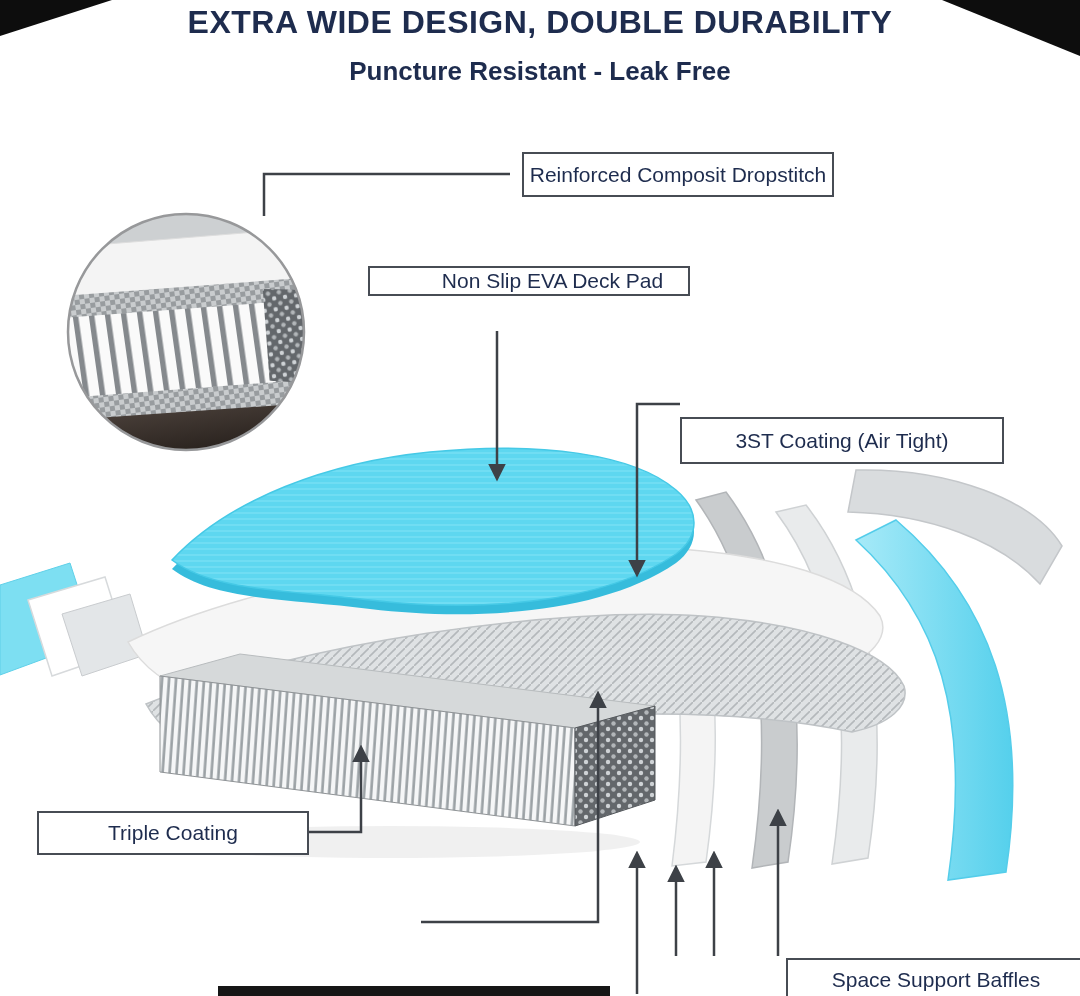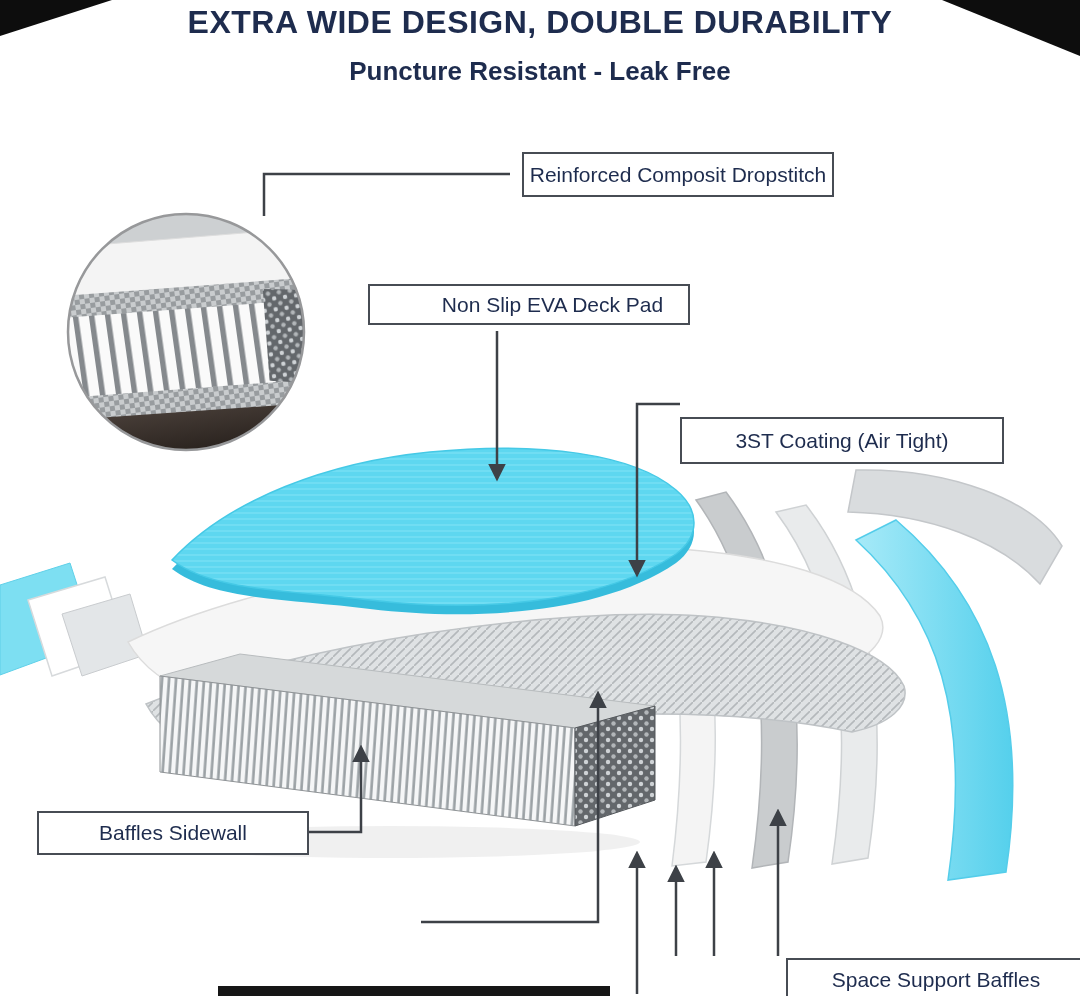--- a/index.html
+++ b/index.html
@@ -14,21 +14,21 @@
   .subtitle{
     position:absolute;top:56px;left:0;width:100%;text-align:center;
     font-size:26px;font-weight:bold;color:#1e2c4e;
   }
   .label-box{
     position:absolute;background:#fff;border:2px solid #474c54;color:#1e2c4e;
     display:flex;align-items:center;justify-content:center;
     font-size:21px;font-weight:500;box-sizing:border-box;white-space:nowrap;z-index:5;
   }
   .lbl-dropstitch{left:510px;top:152px;width:312px;height:45px;margin-left:12px;}
-  .lbl-eva{left:368px;top:284px;width:322px;height:41px;padding-left:47px;}
+  .lbl-eva{left:368px;top:266px;width:322px;height:30px;padding-left:47px;}
   .lbl-coating{left:680px;top:381px;width:324px;height:47px;margin-top:36px;}
   .lbl-sidewall{left:37px;top:811px;width:272px;height:44px;}
   .lbl-nylon{left:32px;top:899px;width:389px;height:46px;}
   .lbl-baffles{left:786px;top:958px;width:300px;height:44px;}
   .corner{position:absolute;background:#0d0d0d;z-index:6;}
   .corner-tl{left:0;top:0;width:112px;height:36px;clip-path:polygon(0 0,100% 0,0 100%);}
   .corner-tr{right:0;top:0;width:138px;height:56px;clip-path:polygon(0 0,100% 0,100% 100%);}
   .bottom-bar{position:absolute;left:218px;top:986px;width:392px;height:10px;background:#161616;z-index:6;}
   svg.art{position:absolute;left:0;top:0;z-index:1;}
 </style>
@@ -150,16 +150,16 @@
       <line x1="637" y1="994" x2="637" y2="854" marker-end="url(#arrow)"></line>
       <line x1="676" y1="956" x2="676" y2="868" marker-end="url(#arrow)"></line>
       <line x1="714" y1="956" x2="714" y2="854" marker-end="url(#arrow)"></line>
       <line x1="778" y1="956" x2="778" y2="812" marker-end="url(#arrow)"></line>
     </g>
   </svg>
 
   <div class="label-box lbl-dropstitch">Reinforced Composit Dropstitch</div>
   <div class="label-box lbl-eva">Non Slip EVA Deck Pad</div>
   <div class="label-box lbl-coating">3ST Coating (Air Tight)</div>
-  <div class="label-box lbl-sidewall">Baffles Sidewall</div>
+  <div class="label-box lbl-sidewall">Triple Coating</div>
   <div class="label-box lbl-baffles">Space Support Baffles</div>
 
 </div>
 
 </body></html>

